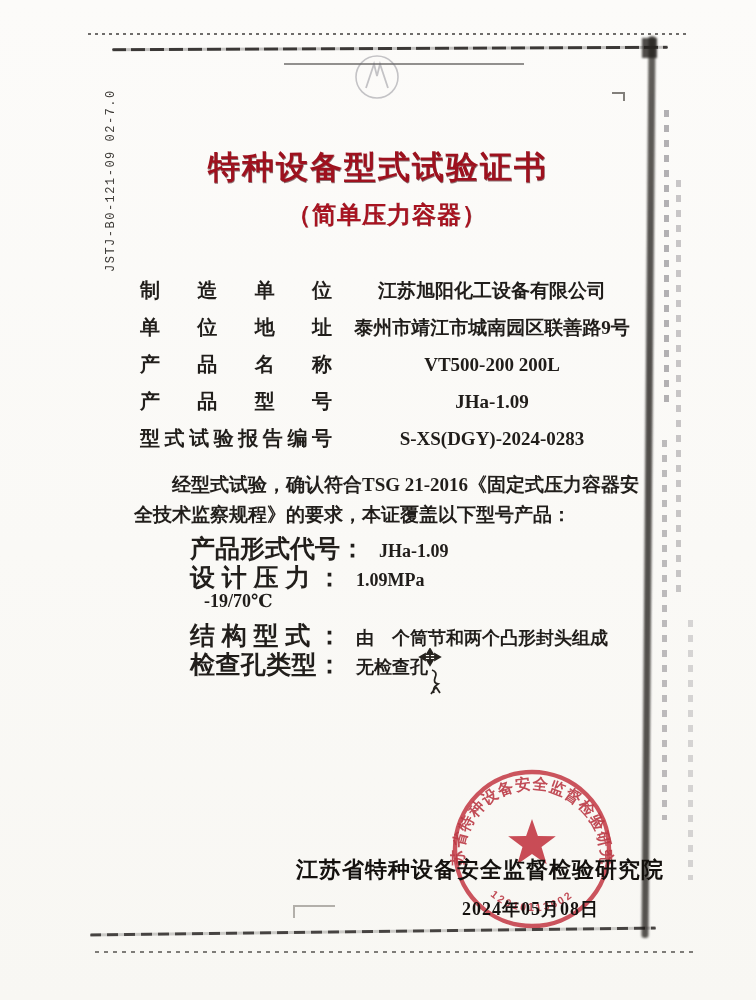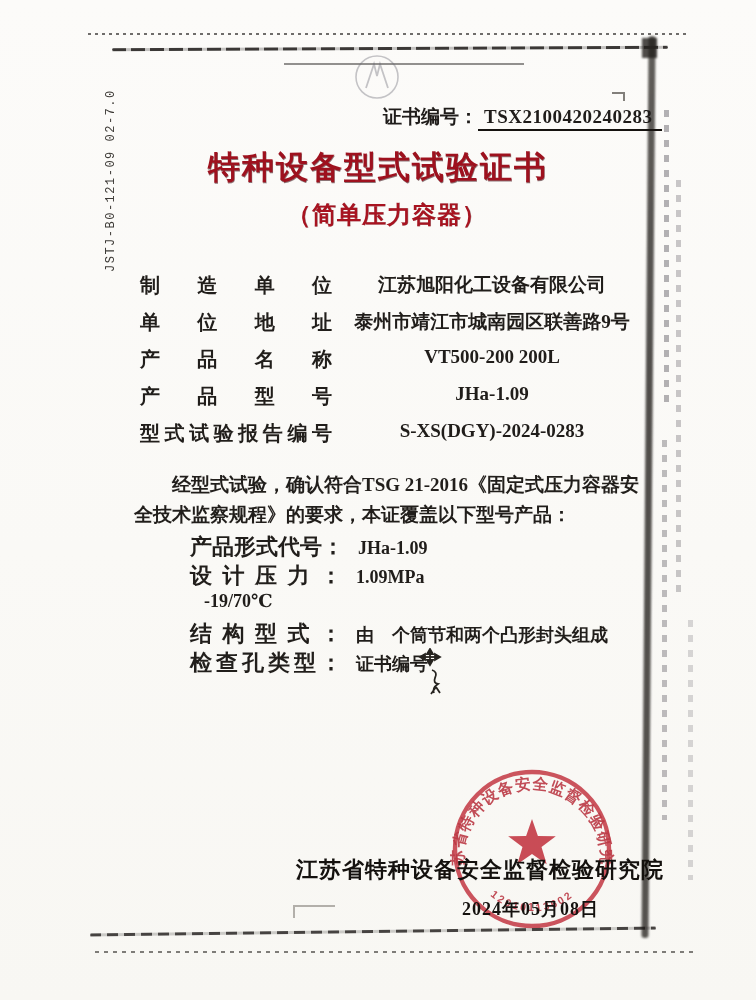--- a/index.html
+++ b/index.html
@@ -53,33 +53,33 @@
     font-weight:700; letter-spacing:.5px; font-family:"Liberation Serif",serif; }
   .title { position:absolute; left:0; top:146px; width:100%; text-align:center;
     font-size:32px; font-weight:700; letter-spacing:2px; color:#9e111e;
     text-shadow:.5px .5px 0 rgba(48,4,10,.55); }
   .subtitle { position:absolute; left:0; top:199px; width:100%; text-align:center;
     font-size:24px; font-weight:700; letter-spacing:1px; color:#a81320;
     text-shadow:.4px .4px 0 rgba(48,4,10,.4); padding-left:18px; }
 
   
   .fields { position:absolute; left:140px; top:272px; width:512px; }
-  .frow { display:flex; align-items:flex-start; height:37px; }
+  .frow { display:flex; align-items:center; height:37px; }
   .flabel { display:inline-block; width:192px; font-size:20px; font-weight:700;
     text-align:justify; text-align-last:justify; color:#211e1b; }
   .fvalue2 { display:inline-block; flex:1; text-align:center; font-size:19px; font-weight:600; white-space:nowrap; color:#201d1a; }
 
   
   .statement { position:absolute; left:134px; top:470px; width:518px;
     font-size:19px; line-height:30px; text-indent:2em; font-weight:600; color:#211e1b; }
 
   
   .details { position:absolute; left:190px; top:532px; }
   .drow { height:29px; display:flex; align-items:baseline; }
-  .dlabel { display:inline-block; min-width:152px; font-size:22px; font-weight:700;
+  .dlabel { display:inline-block; min-width:152px; font-size:25px; font-weight:700;
     text-align:justify; text-align-last:justify; color:#211e1b; }
   .dvalue { margin-left:14px; font-size:18px; font-weight:600; white-space:pre; color:#201d1a; }
 
   
   .cursor-overlay { position:absolute; left:416px; top:648px; width:34px; height:50px; }
 
   
   .seal { position:absolute; left:443px; top:760px; width:178px; height:178px;
     mix-blend-mode:multiply; opacity:.93; }
   .issuer { position:absolute; left:296px; top:855px; font-size:22px; font-weight:700;
@@ -106,23 +106,20 @@
   <div class="artifact bottom-dotline"></div>
   <div class="artifact corner-bl"></div>
 
   <svg class="artifact wm-logo" viewBox="0 0 50 50">
     <circle cx="25" cy="25" r="21" fill="none" stroke="#6a6a74" stroke-width="1.6"></circle>
     <path d="M14 36 L22 12 L25 24 L28 12 L36 36" fill="none" stroke="#6a6a74" stroke-width="1.8"></path>
   </svg>
 
   <div class="sidecode">JSTJ-B0-121-09 02-7.0</div>
 
-  <div class="certline">
-    <span>证书编号：</span><span class="certno">TSX2100420240283</span>
-  </div>
 
   <div class="title">特种设备型式试验证书</div>
   <div class="subtitle">（简单压力容器）</div>
 
   <div class="fields">
     <div class="frow">
       <span class="flabel">制造单位</span>
       <span class="fvalue2">江苏旭阳化工设备有限公司</span>
     </div>
     <div class="frow">
@@ -156,21 +153,21 @@
     </div>
     <div class="drow">
       <span class="dvalue">-19/70℃</span>
     </div>
     <div class="drow">
       <span class="dlabel">结构型式：</span>
       <span class="dvalue">由　个筒节和两个凸形封头组成</span>
     </div>
     <div class="drow">
       <span class="dlabel">检查孔类型：</span>
-      <span class="dvalue">证书编号</span>
+      <span class="dvalue">无检查孔</span>
     </div>
   </div>
 
   <svg class="cursor-overlay" viewBox="0 0 34 50">
     <g stroke="#26231f" stroke-width="1.8" fill="#26231f">
       <line x1="4" y1="9" x2="24" y2="9"></line>
       <path d="M4 9 l5 -3 v6 z"></path>
       <path d="M24 9 l-5 -3 v6 z"></path>
       <line x1="14" y1="1" x2="14" y2="17"></line>
       <path d="M14 1 l-3 5 h6 z"></path>

